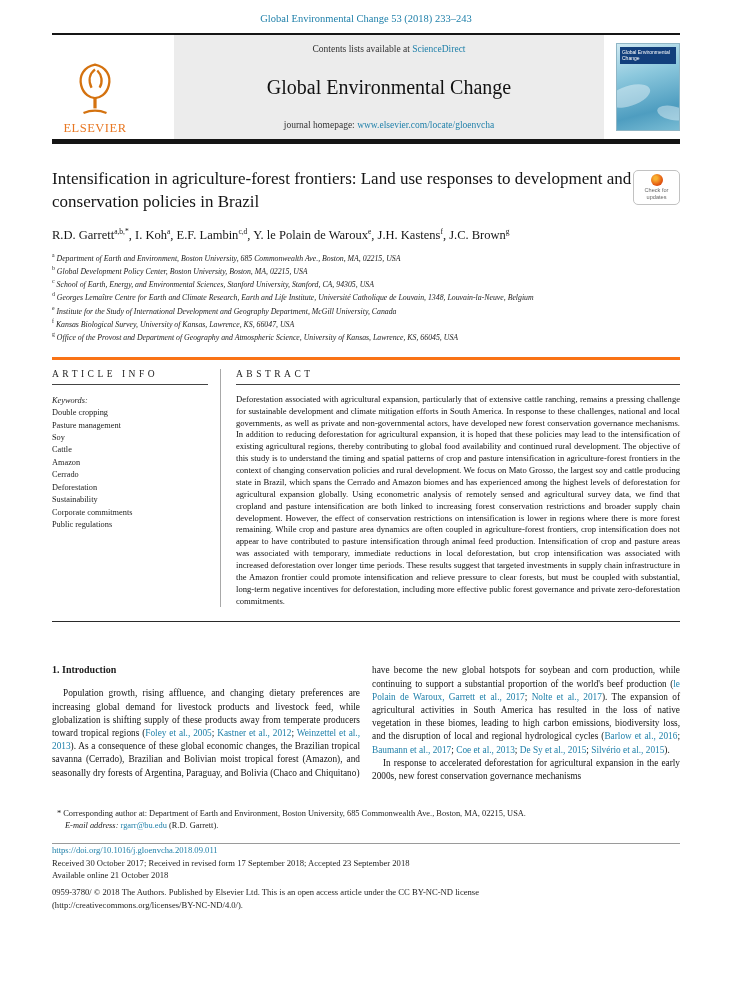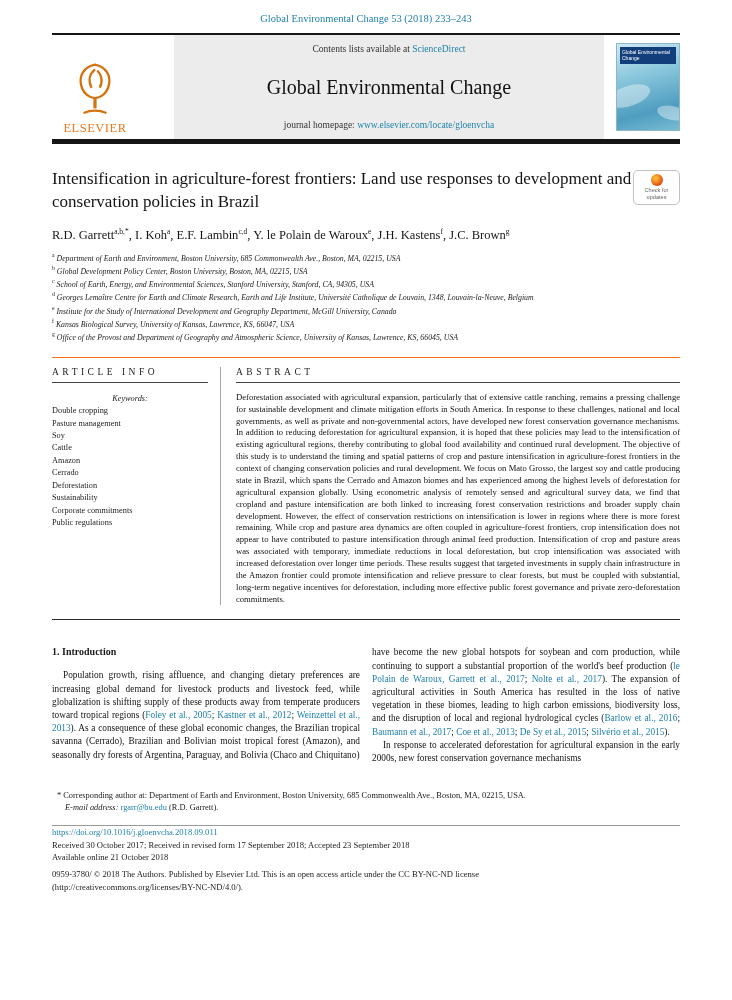--- a/index.html
+++ b/index.html
@@ -25,28 +25,28 @@
   .title-area { position:relative; margin-top:24px; }
   .article-title { font-weight:normal; font-size:17px; line-height:1.35; width:580px; color:#141414; }
   .update-badge { position:absolute; top:2px; right:0; width:47px; height:35px; border:1px solid #c2c2c2; border-radius:5px; display:flex; flex-direction:column; align-items:center; justify-content:center; background:#fff; }
   .badge-circle { width:12px; height:12px; border-radius:50%; background:radial-gradient(circle at 38% 35%, #f9b233 15%, #e55e12 60%, #c6290f 100%); margin-bottom:1px; }
   .badge-text { font-family:"Liberation Sans",sans-serif; font-size:5.6px; color:#666; text-align:center; line-height:1.25; }
   .authors { margin-top:13px; font-size:12.5px; color:#161616;font-family:Liberation Serif, serif; }
   .authors sup { font-size:7.5px; }
   .affils { margin-top:8px; }
   .affil { font-style:italic; font-size:7.8px; line-height:1.48; color:#222; }
   .affil sup { font-size:5.8px; font-style:normal; }
-  .info-abstract { margin-top:14px; border-top:1px solid #f97316; border-bottom:1px solid #2a2a2a; display:flex; padding:9px 0 14px; }
+  .info-abstract { margin-top:14px; border-top:3px solid #f97316; border-bottom:1px solid #2a2a2a; display:flex; padding:9px 0 14px; }
   .info-col { width:168px; flex-shrink:0; padding-right:12px; }
   .abstract-col { flex:1; border-left:1px solid #a8a8a8; padding-left:15px; }
   .col-heading { font-size:9.5px; letter-spacing:3.5px; color:#222; padding-bottom:5px; border-bottom:1px solid #444; margin-bottom:9px; white-space:nowrap; }
-  .kw-label { font-style:italic; font-size:8.3px; line-height:1.6;text-align:center; }
+  .kw-label { font-style:italic; font-size:8.3px; line-height:1.6; }
   .kw { font-size:8.3px; line-height:1.5; }
   .abstract-text { font-size:8.6px; line-height:1.38; text-align:justify; color:#111; }
-  .intro { display:flex; gap:12px; margin-top:26px; }
+  .intro { display:flex; gap:12px; margin-top:42px; }
   .intro .col { flex:1; min-width:0; }
   .section-heading { font-weight:bold; font-size:10px; margin-bottom:12px; }
   .body-p { font-size:9.3px; line-height:1.42; text-align:justify; color:#131313; }
   .body-p.indent { text-indent:11px; }
   .cite { color:var(--link-teal,#2080aa); cursor:pointer; }
   .footnote-block { margin-top:26px; font-size:8.4px; }
   .corresponding { padding-left:5px; }
   .email-line { padding-left:13px; margin-top:3px; }
   .italic { font-style:italic; }
   .footer-rule { height:1px; background:#9a9a9a; margin-top:13px; }

